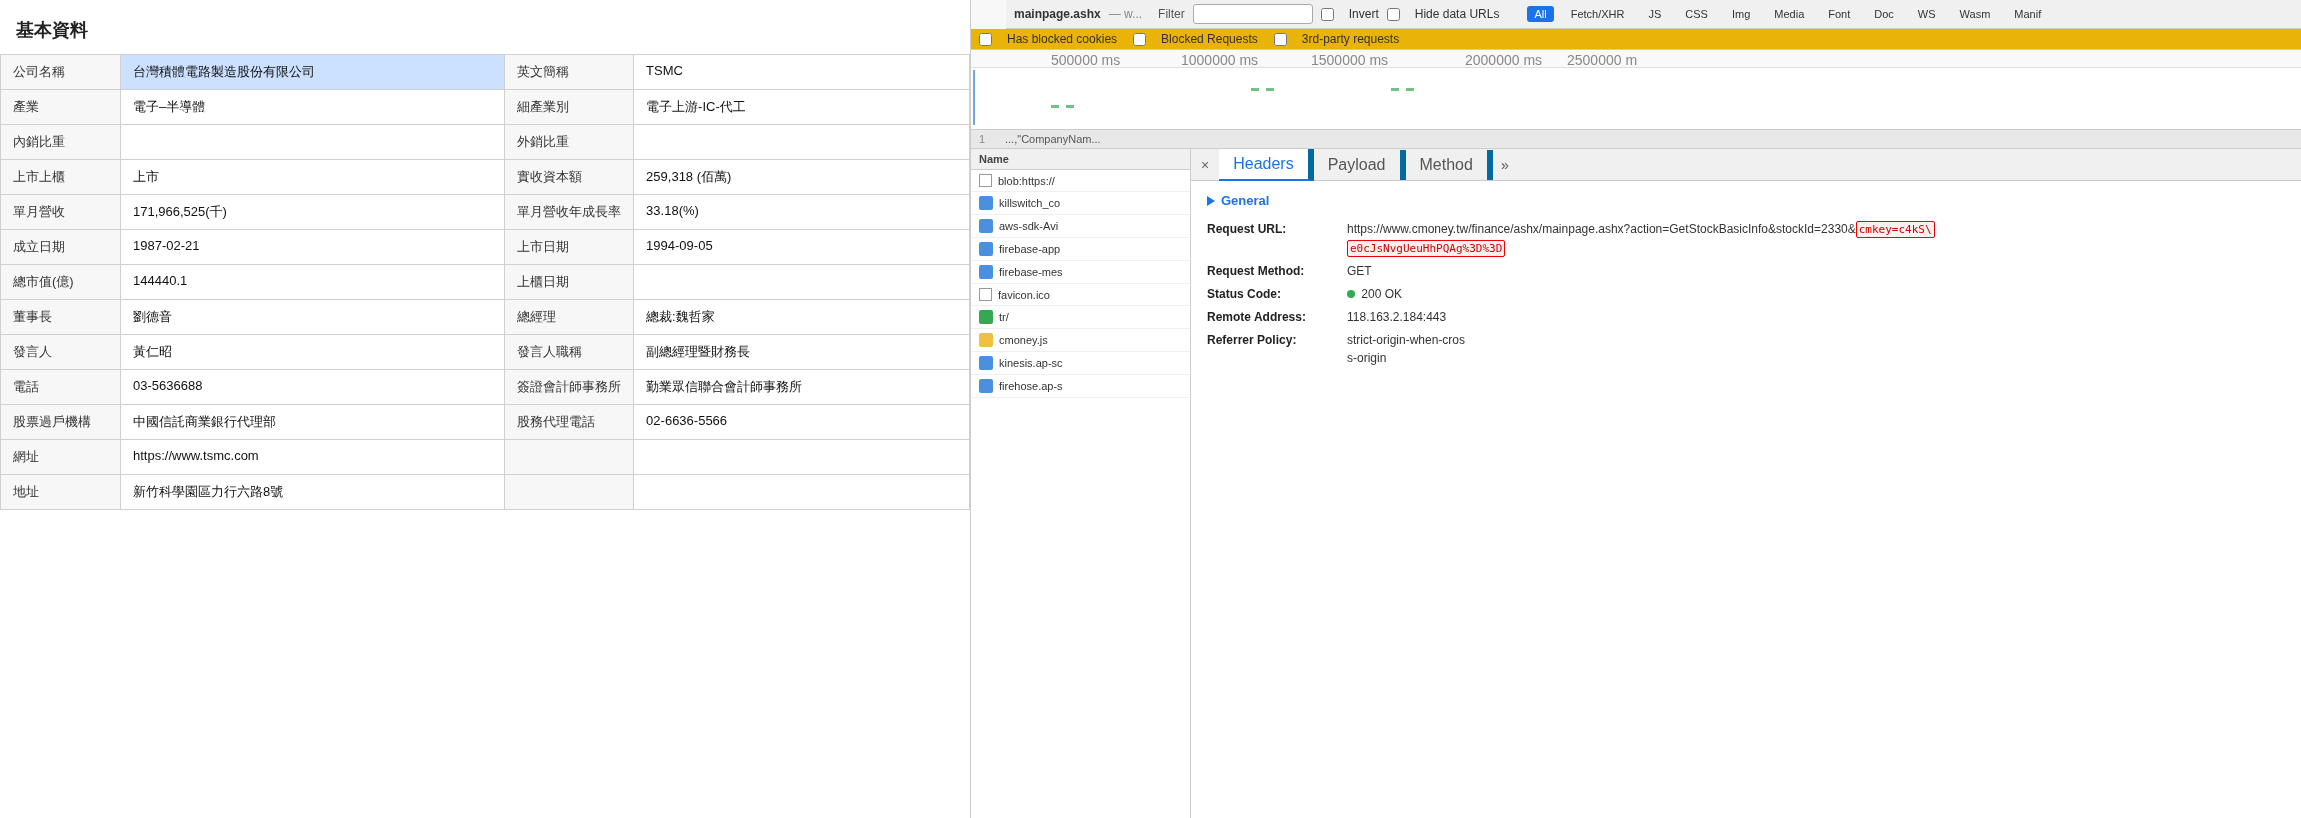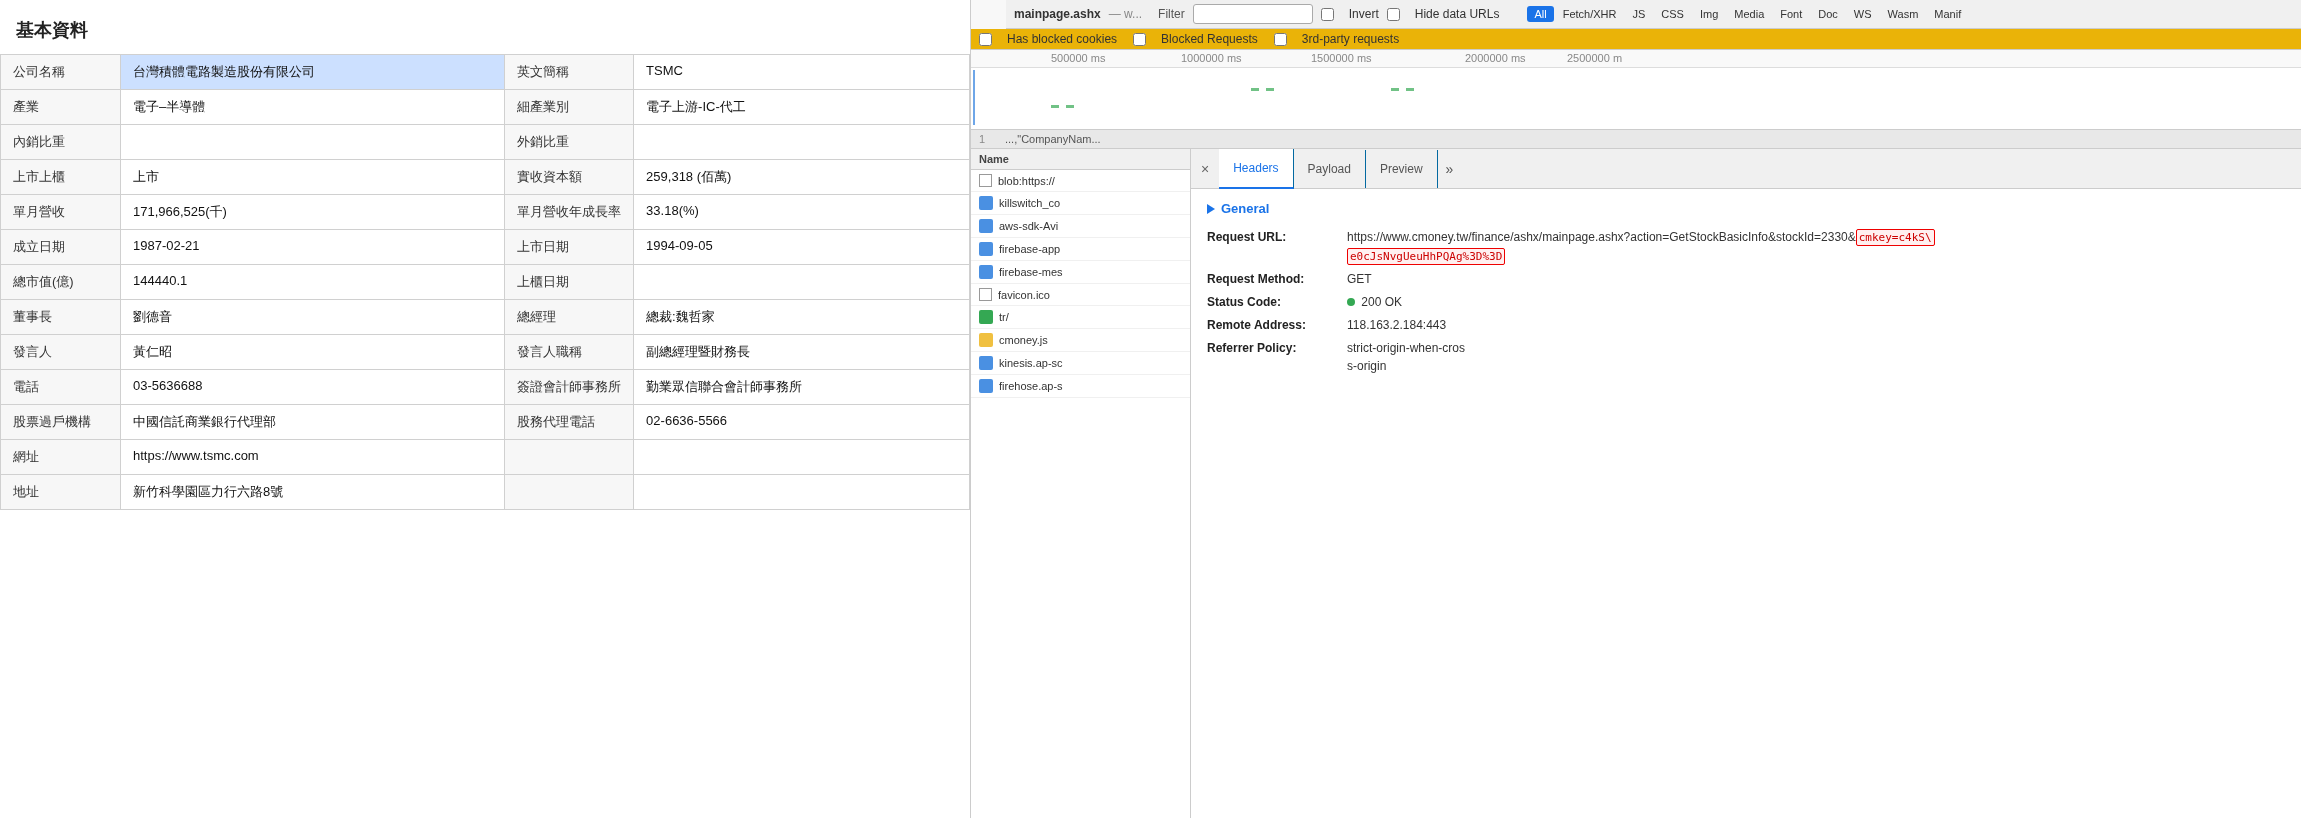--- a/index.html
+++ b/index.html
@@ -95,21 +95,21 @@
       align-items: center;
       gap: 15px;
       font-size: 12px;
       color: #333;
     }
     .checkbox-group input[type=checkbox] {
       margin: 0;
     }
     .type-filters {
       display: flex;
-      gap: 2px;
+      gap: 10px;
       align-items: center;
       flex-wrap: wrap;
       padding-left: 20px;
     }
     .type-btn {
       font-size: 11px;
       padding: 2px 7px;
       border: none;
       background: transparent;
       cursor: pointer;
@@ -145,21 +145,21 @@
       position: absolute;
       top: 0;
       left: 0;
       right: 0;
       height: 18px;
       border-bottom: 1px solid #ddd;
       background: #f9f9f9;
     }
     .timeline-mark {
       position: absolute;
-      font-size: 11px;
+      font-size: 14px;
       color: #888;
       top: 2px;
     }
     .timeline-bars {
       position: absolute;
       top: 20px;
       left: 0;
       right: 0;
       bottom: 0;
     }
@@ -239,24 +239,24 @@
       display: flex;
       flex-direction: column;
     }
     .details-tabs {
       display: flex;
       border-bottom: 1px solid #ccc;
       background: #f0f0f0;
       align-items: center;
     }
     .details-tab {
-      padding: 12px 14px;
-      font-size: 12px;
+      padding: 6px 14px;
+      font-size: 16px;
       cursor: pointer;
-      border-right: 1px solid #0369a1;
+      border-right: 6px solid #0369a1;
       color: #555;
     }
     .details-tab.active {
       background: #fff;
       color: #1a73e8;
       border-bottom: 2px solid #1a73e8;
       margin-bottom: -1px;
     }
     .details-tab-more {
       padding: 4px 8px;
@@ -576,21 +576,21 @@
 
       <div class="details-tabs">
         <button class="close-btn" style="margin-left:0;margin-right:0;">×</button>
         <div class="details-tab active">
           <span>Headers</span>
         </div>
         <div class="details-tab">
           <span>Payload</span>
         </div>
         <div class="details-tab">
-          <span>Preview</span>
+          <span>Method</span>
         </div>
         <div class="details-tab-more">»</div>
       </div>
 
       <div class="general-section">
         <div class="general-header">
           <span class="triangle"></span>
           <span>General</span>
         </div>
 

